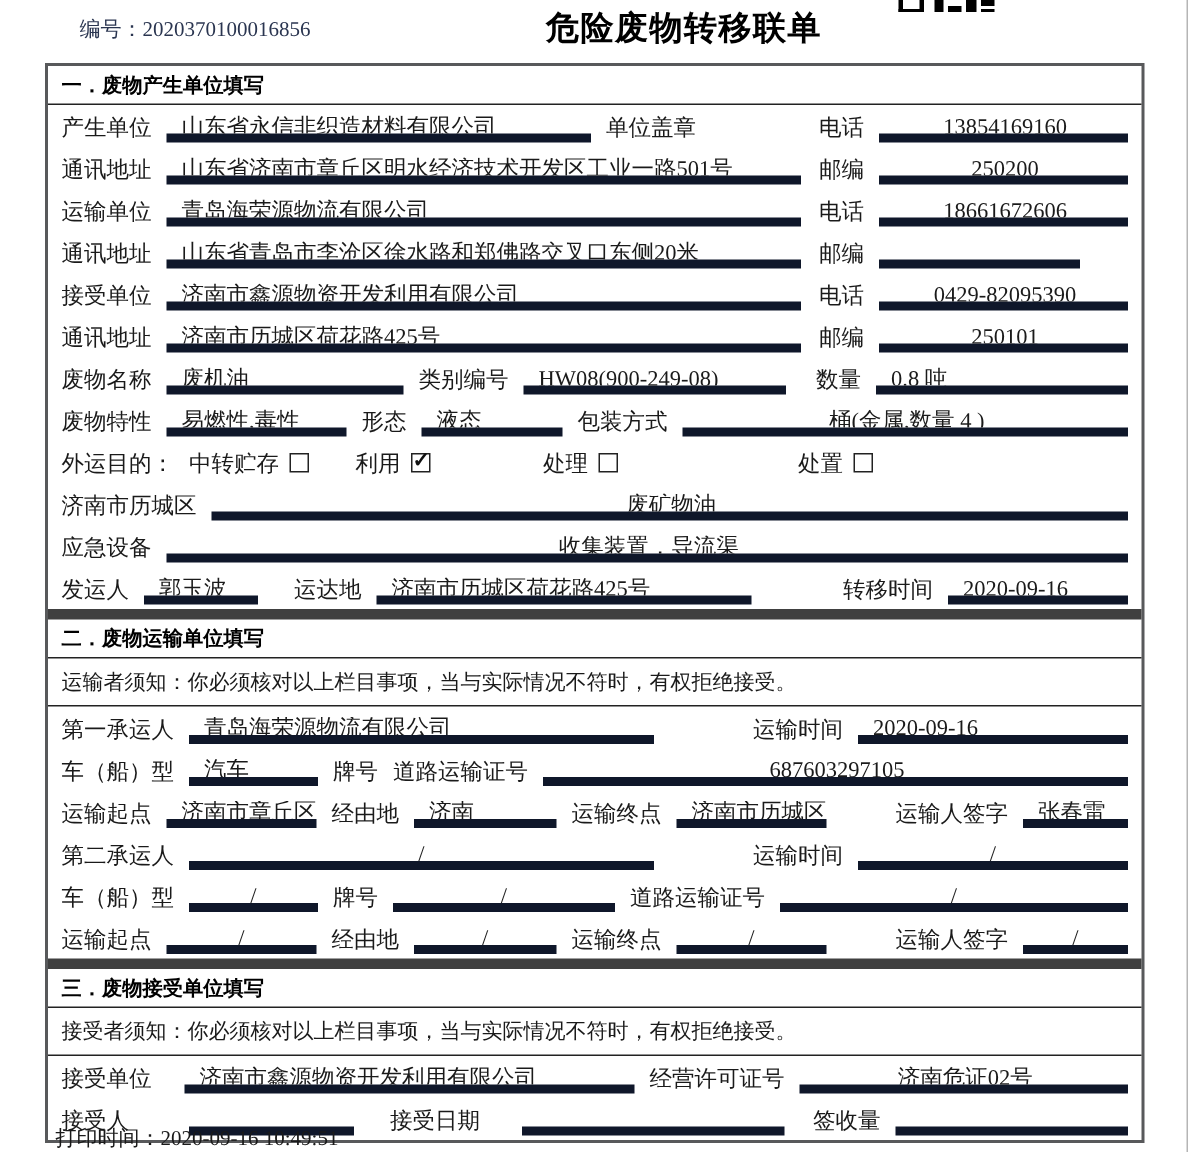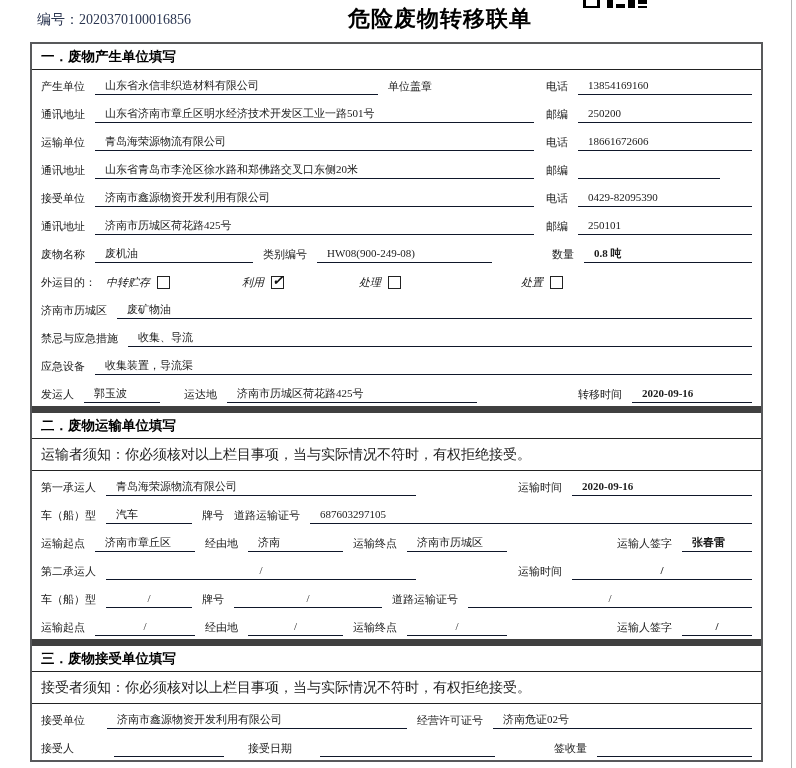--- a/index.html
+++ b/index.html
@@ -1,48 +1,48 @@
 <!DOCTYPE html>
 <html><head>
 <meta charset="utf-8">
 <style>
   html,body{margin:0;padding:0;background:#fff;}
   .page{position:relative;width:796px;height:768px;background:#fff;overflow:hidden;
         font-family:"Liberation Serif","DejaVu Serif",serif;color:#1a1a1a;}
   .scan-edge{position:absolute;top:0;right:4px;width:1px;height:100%;background:#b5b5b5;}
 
   
-  .hdr{position:absolute;left:0;top:0;width:720px;height:40px;}
+  .hdr{position:absolute;left:16px;top:0;width:720px;height:40px;}
   .serial{position:absolute;left:37px;top:11px;font-size:14px;color:#2a3550;white-space:nowrap;}
   .doc-title{position:absolute;left:0;top:4px;width:796px;padding-left:84px;box-sizing:border-box;
              text-align:center;font-size:22px;font-weight:bold;letter-spacing:1px;
              font-family:"Liberation Sans","DejaVu Sans",sans-serif;color:#000;}
   .qr{position:absolute;left:583px;top:0;width:64px;height:8px;}
   .qr i{position:absolute;background:#000;}
 
   
   .form{position:absolute;left:30px;top:42px;width:729px;border:2px solid #58595b;background:#fff;}
   .sec-h{font-family:"Liberation Sans","DejaVu Sans",sans-serif;font-weight:bold;font-size:13.5px;
          padding:4px 9px 3px;border-bottom:1px solid #222;color:#000;}
   .sec-h.mid{border-top:7px solid #404040;}
   .notice{font-size:14px;padding:7px 9px 6px;border-bottom:1px solid #222;white-space:nowrap;}
 
-  .row{display:flex;align-items:flex-end;height:25px;padding:0 9px 3px 9px;font-size:11px;}
+  .row{display:flex;align-items:flex-end;height:25px;padding:0 9px 3px 9px;font-size:15px;}
   .lab{white-space:nowrap;margin-right:10px;flex:0 0 auto;line-height:17px;}
   .lab.ml{margin-left:auto;}
   .lab.g{margin-left:14px;}
-  .uv{border-bottom:1px solid #0f172a;padding:0 8px 0 10px;white-space:nowrap;overflow:hidden;
+  .uv{border-bottom:6px solid #0f172a;padding:0 8px 0 10px;white-space:nowrap;overflow:hidden;
       margin-right:10px;height:18px;line-height:17px;flex:0 0 auto;box-sizing:border-box;margin-top:22px;}
-  .uv.fill{flex:1 1 auto;margin-right:0;}
-  .uv.last{margin-right:0;font-weight:bold;}
+  .uv.fill{flex:1 1 auto;margin-right:0;text-align:center;}
+  .uv.last{margin-right:0;}
   .uv.ctr{text-align:center;padding:0;}
   .left{display:flex;align-items:flex-end;width:505px;flex:0 0 auto;}
   .left .uv.lfill{flex:1 1 auto;margin-right:12px;}
 
-  .opt{display:flex;align-items:center;flex:0 0 auto;font-style:italic;}
+  .opt{display:flex;flex:0 0 auto;}
   .olab{white-space:nowrap;line-height:17px;}
   .cb{width:11px;height:11px;border:1.5px solid #222;margin-left:7px;position:relative;
       flex:0 0 auto;background:#fff;}
   .cb.on::after{content:"\2713";position:absolute;left:0px;top:-5px;font-size:14px;font-weight:bold;color:#111;}
 
   .ftr{position:absolute;left:37px;top:750px;font-size:14px;white-space:nowrap;}
 </style>
 </head>
 <body>
 
@@ -125,50 +125,54 @@
 
     <div class="row">
       <span class="lab">废物名称</span>
       <span class="uv" style="width:158px">废机油</span>
       <span class="lab">类别编号</span>
       <span class="uv" style="width:175px">HW08(900-249-08)</span>
       <span class="lab ml">数量</span>
       <span class="uv last" style="width:168px">0.8 吨</span>
     </div>
 
+    <div class="row">
+      <span class="lab">废物特性</span>
+      <span class="uv" style="width:120px">易燃性,毒性</span>
+      <span class="lab">形态</span>
+      <span class="uv" style="width:94px">液态</span>
+      <span class="lab">包装方式</span>
+      <span class="uv fill">桶(金属,数量 4 )</span>
+    </div>
 
     <div class="row">
       <span class="lab">外运目的：</span>
       <span class="opt">
         <span class="olab">中转贮存</span>
         <span class="cb"></span>
       </span>
-      <span class="opt" style="margin-left:72px">
+      <span class="opt" style="margin-left:31px">
         <span class="olab">利用</span>
         <span class="cb on"></span>
       </span>
       <span class="opt" style="margin-left:75px">
         <span class="olab">处理</span>
         <span class="cb"></span>
       </span>
       <span class="opt" style="margin-left:120px">
         <span class="olab">处置</span>
         <span class="cb"></span>
       </span>
     </div>
 
     <div class="row">
       <span class="lab">济南市历城区</span>
       <span class="uv fill">废矿物油</span>
     </div>
 
-    <div class="row">
-      <span class="lab">禁忌与应急措施</span>
-      <span class="uv fill">收集、导流</span>
-    </div>
 
     <div class="row">
       <span class="lab">应急设备</span>
       <span class="uv fill">收集装置，导流渠</span>
     </div>
 
     <div class="row">
       <span class="lab">发运人</span>
       <span class="uv" style="width:76px">郭玉波</span>
       <span class="lab g">运达地</span>
@@ -247,13 +251,14 @@
       <span class="lab">接受人</span>
       <span class="uv" style="width:110px;margin-left:30px"></span>
       <span class="lab g">接受日期</span>
       <span class="uv" style="width:175px;margin-left:18px"></span>
       <span class="lab ml">签收量</span>
       <span class="uv last" style="width:155px"></span>
     </div>
 
   </div>
 
+  <div class="ftr"><span>打印时间：</span><span>2020-09-16 10:49:51</span></div>
 </div>
 
 </body></html>

